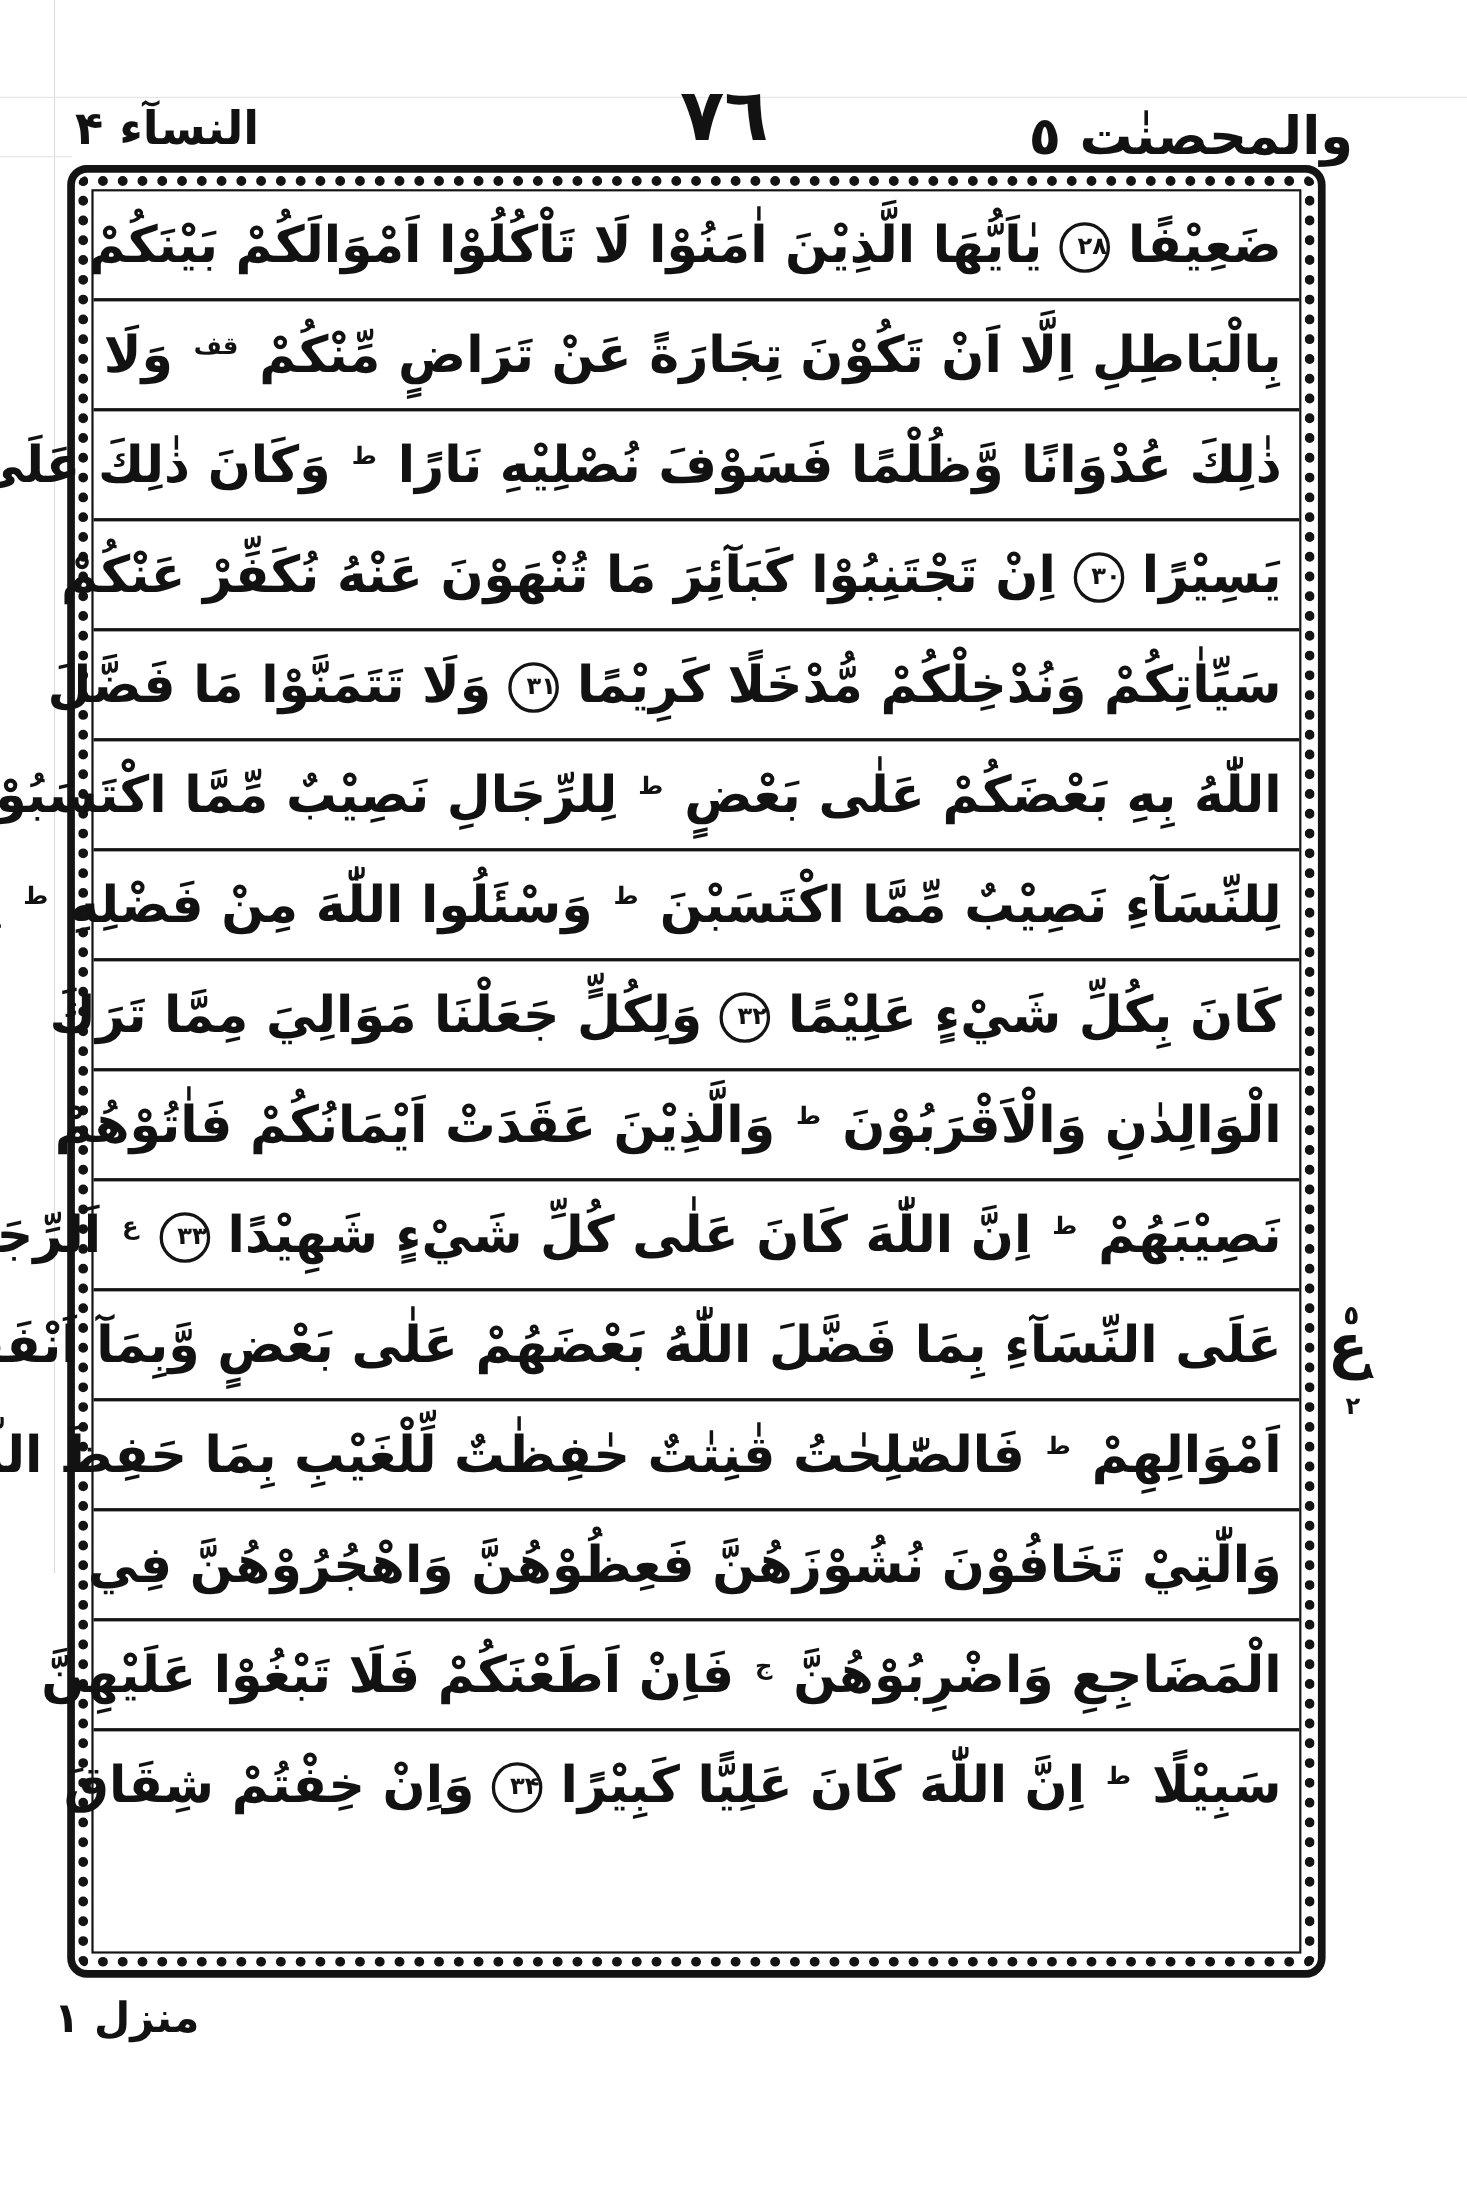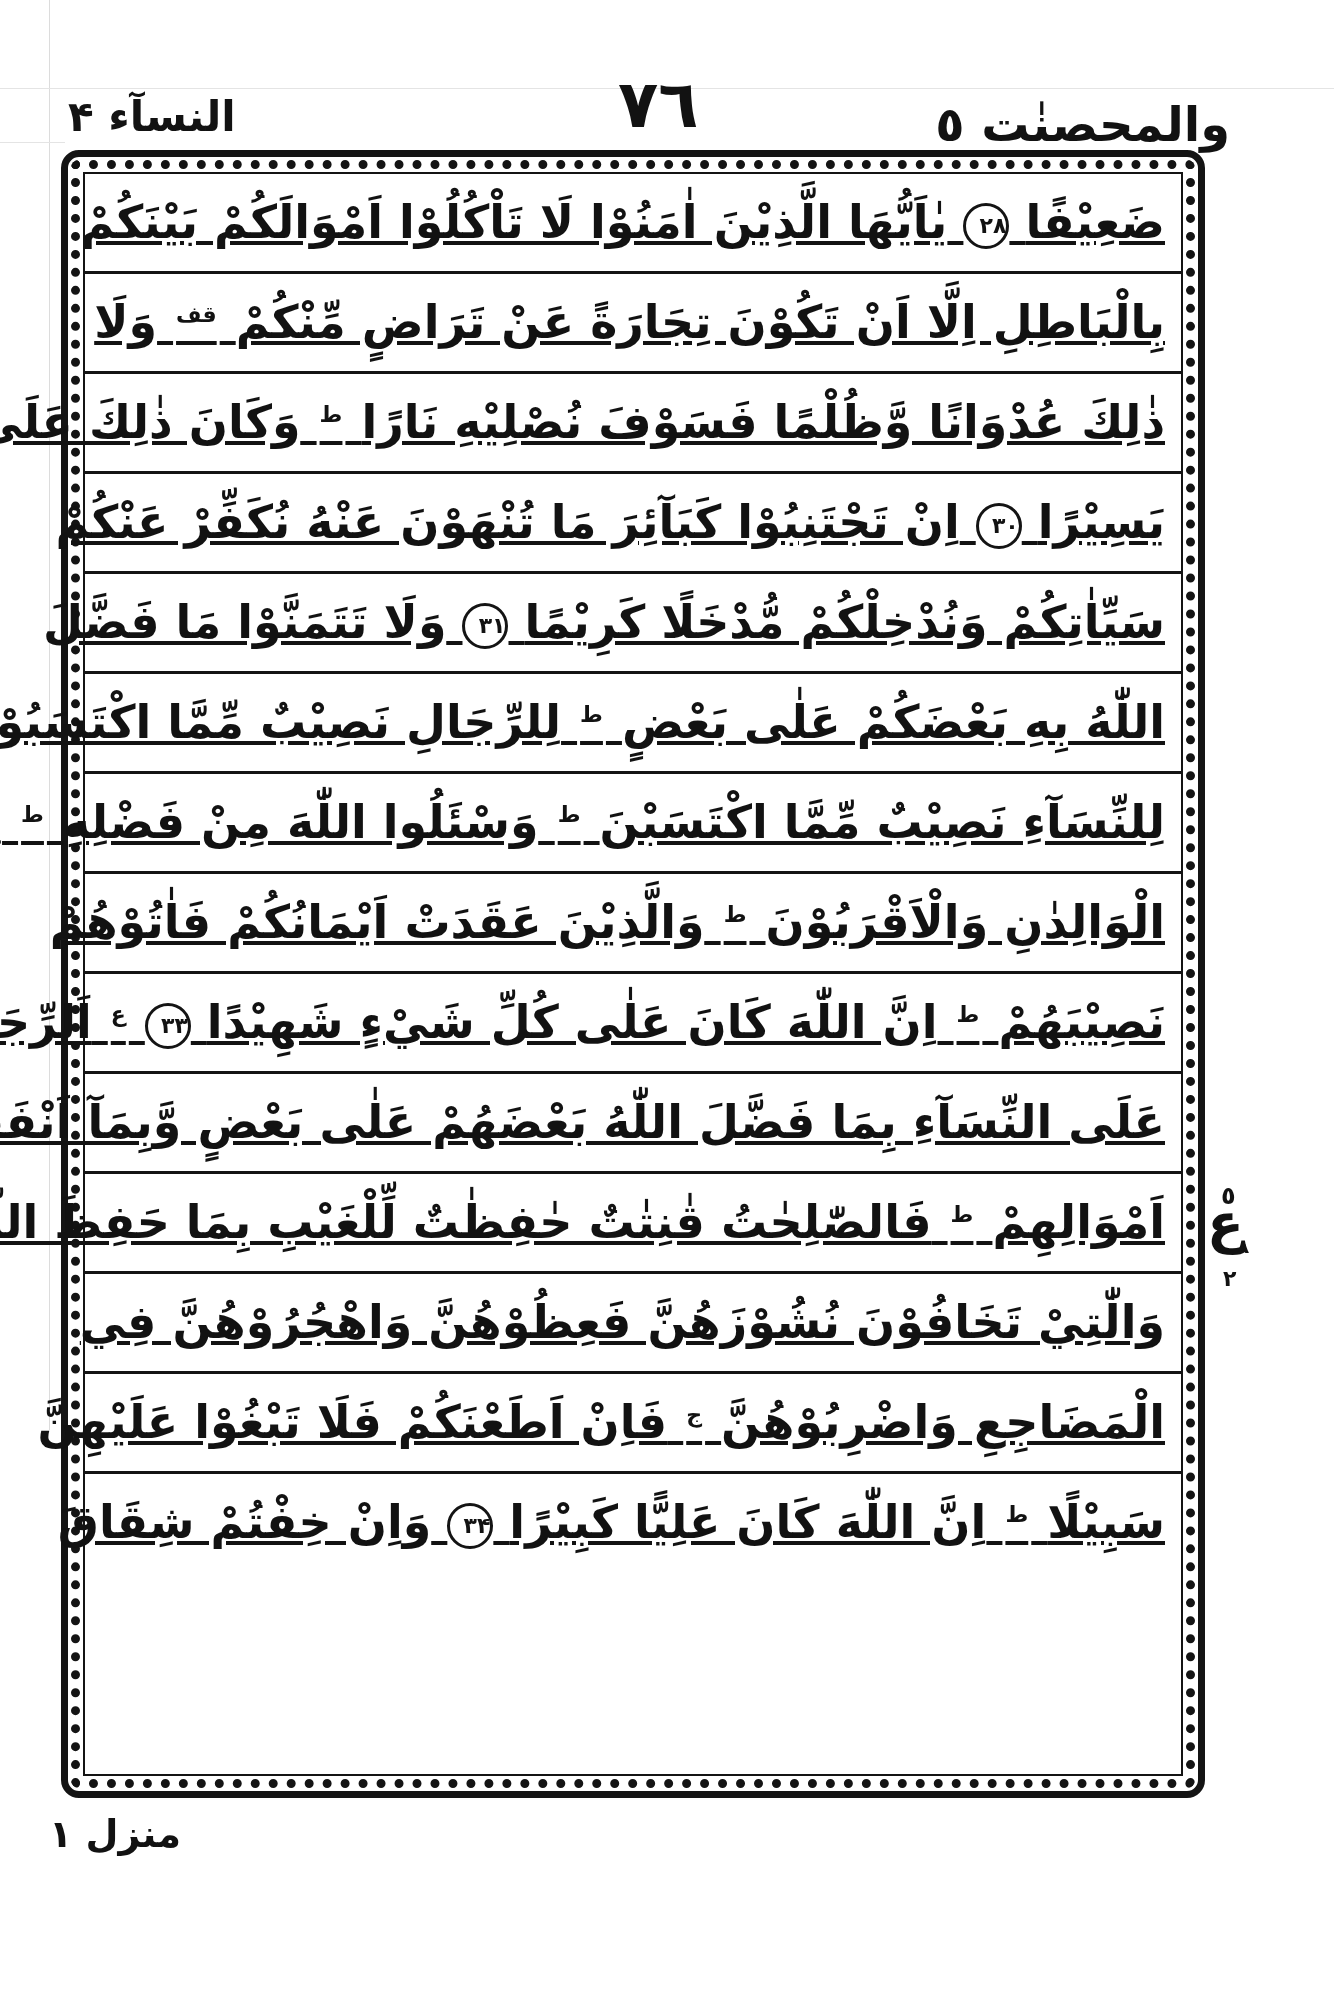--- a/index.html
+++ b/index.html
@@ -35,21 +35,20 @@
   .frame{
     position:absolute;left:88px;top:150px;width:1144px;height:1648px;
     box-sizing:border-box;
     border:7px solid #141414;border-radius:18px;
     padding:3px;background:#ffffff;
   }
   .bead{
     width:100%;height:100%;box-sizing:border-box;
     border:9px dotted #141414;border-radius:8px;
     padding:3px;
-    text-decoration:underline;
   }
   .core{
     width:100%;height:100%;box-sizing:border-box;
     border:2px solid #141414;
     display:flex;flex-direction:column;
   }
   .line-row{
     height:100px;box-sizing:border-box;
     border-bottom:3px solid #141414;
     direction:rtl;
@@ -110,20 +109,21 @@
   <div class="frame">
     <div class="bead">
       <div class="core">
           <div class="line-row"><span class="ayah-text">ضَعِيْفًا</span> <span class="ayah-marker">٢٨</span> <span class="ayah-text">يٰاَيُّهَا الَّذِيْنَ اٰمَنُوْا لَا تَاْكُلُوْا اَمْوَالَكُمْ بَيْنَكُمْ</span> </div>
           <div class="line-row"><span class="ayah-text">بِالْبَاطِلِ اِلَّا اَنْ تَكُوْنَ تِجَارَةً عَنْ تَرَاضٍ مِّنْكُمْ</span> <span class="stop-sign">قف</span> <span class="ayah-text">وَلَا</span> </div>
           <div class="line-row"><span class="ayah-text">ذٰلِكَ عُدْوَانًا وَّظُلْمًا فَسَوْفَ نُصْلِيْهِ نَارًا</span> <span class="stop-sign">ط</span> <span class="ayah-text">وَكَانَ ذٰلِكَ عَلَى اللّٰهِ</span> </div>
           <div class="line-row"><span class="ayah-text">يَسِيْرًا</span> <span class="ayah-marker">٣٠</span> <span class="ayah-text">اِنْ تَجْتَنِبُوْا كَبَآئِرَ مَا تُنْهَوْنَ عَنْهُ نُكَفِّرْ عَنْكُمْ</span> </div>
           <div class="line-row"><span class="ayah-text">سَيِّاٰتِكُمْ وَنُدْخِلْكُمْ مُّدْخَلًا كَرِيْمًا</span> <span class="ayah-marker">٣١</span> <span class="ayah-text">وَلَا تَتَمَنَّوْا مَا فَضَّلَ</span> </div>
           <div class="line-row"><span class="ayah-text">اللّٰهُ بِهِ بَعْضَكُمْ عَلٰى بَعْضٍ</span> <span class="stop-sign">ط</span> <span class="ayah-text">لِلرِّجَالِ نَصِيْبٌ مِّمَّا اكْتَسَبُوْا</span>   </div>
           <div class="line-row"><span class="ayah-text">لِلنِّسَآءِ نَصِيْبٌ مِّمَّا اكْتَسَبْنَ</span> <span class="stop-sign">ط</span> <span class="ayah-text">وَسْئَلُوا اللّٰهَ مِنْ فَضْلِهِ</span> <span class="stop-sign">ط</span> <span class="ayah-text">اِنَّ اللّٰهَ</span> </div>
+          <div class="line-row"><span class="ayah-text">كَانَ بِكُلِّ شَيْءٍ عَلِيْمًا</span> <span class="ayah-marker">٣٢</span> <span class="ayah-text">وَلِكُلٍّ جَعَلْنَا مَوَالِيَ مِمَّا تَرَكَ</span> </div>
           <div class="line-row"><span class="ayah-text">الْوَالِدٰنِ وَالْاَقْرَبُوْنَ</span> <span class="stop-sign">ط</span> <span class="ayah-text">وَالَّذِيْنَ عَقَدَتْ اَيْمَانُكُمْ فَاٰتُوْهُمْ</span> </div>
           <div class="line-row"><span class="ayah-text">نَصِيْبَهُمْ</span> <span class="stop-sign">ط</span> <span class="ayah-text">اِنَّ اللّٰهَ كَانَ عَلٰى كُلِّ شَيْءٍ شَهِيْدًا</span> <span class="ayah-marker">٣٣</span> <span class="stop-sign">ع</span> <span class="ayah-text">اَلرِّجَالُ قَوّٰمُوْنَ</span> </div>
           <div class="line-row"><span class="ayah-text">عَلَى النِّسَآءِ بِمَا فَضَّلَ اللّٰهُ بَعْضَهُمْ عَلٰى بَعْضٍ وَّبِمَآ اَنْفَقُوْا مِنْ</span> </div>
           <div class="line-row"><span class="ayah-text">اَمْوَالِهِمْ</span> <span class="stop-sign">ط</span> <span class="ayah-text">فَالصّٰلِحٰتُ قٰنِتٰتٌ حٰفِظٰتٌ لِّلْغَيْبِ بِمَا حَفِظَ اللّٰهُ</span>  </div>
           <div class="line-row"><span class="ayah-text">وَالّٰتِيْ تَخَافُوْنَ نُشُوْزَهُنَّ فَعِظُوْهُنَّ وَاهْجُرُوْهُنَّ فِي</span> </div>
           <div class="line-row"><span class="ayah-text">الْمَضَاجِعِ وَاضْرِبُوْهُنَّ</span> <span class="stop-sign">ج</span> <span class="ayah-text">فَاِنْ اَطَعْنَكُمْ فَلَا تَبْغُوْا عَلَيْهِنَّ</span> </div>
           <div class="line-row"><span class="ayah-text">سَبِيْلًا</span> <span class="stop-sign">ط</span> <span class="ayah-text">اِنَّ اللّٰهَ كَانَ عَلِيًّا كَبِيْرًا</span> <span class="ayah-marker">٣۴</span> <span class="ayah-text">وَاِنْ خِفْتُمْ شِقَاقَ</span> </div>
         </div>
     </div>
   </div>

